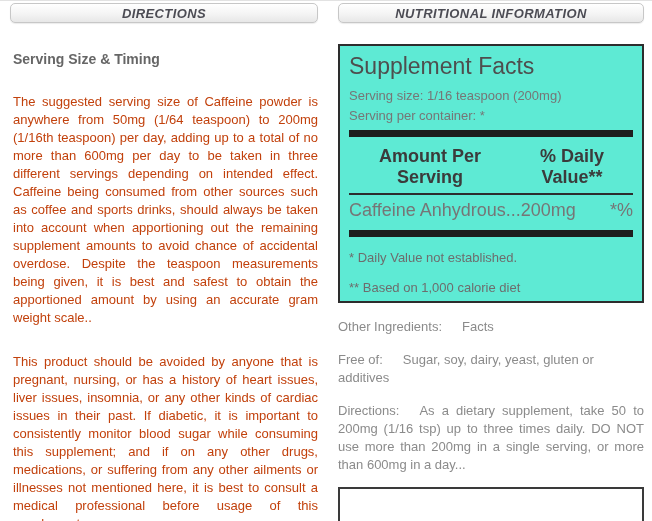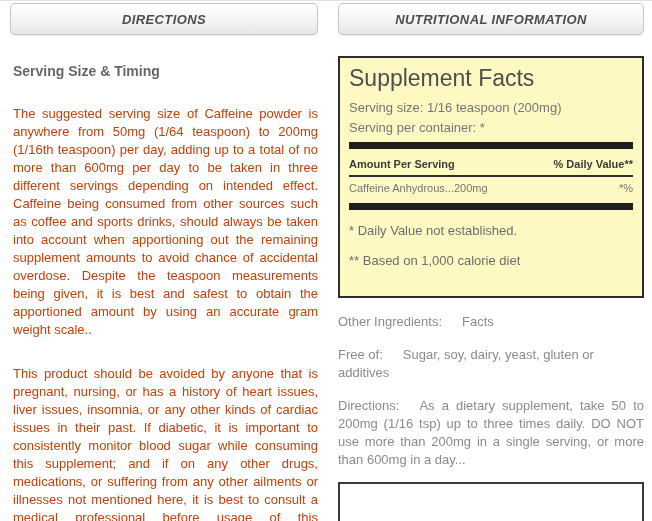--- a/index.html
+++ b/index.html
@@ -17,21 +17,21 @@
     padding: 2px 6px 0 6px;
   }
   .col { width: 320px; }
   .col-left  { padding: 0 8px 0 4px; }
   .col-right { padding: 0 2px 0 12px; }
 
   
   .section-btn {
     display: block;
     width: 100%;
-    height: 32px;
+    height: 20px;
     border: 1px solid #c7c7c7;
     border-radius: 5px;
     background: linear-gradient(to bottom, #ffffff 0%, #f4f4f4 55%, #e7e7e7 100%);
     box-shadow: 0 1px 1px rgba(0,0,0,0.08);
     font-family: "Liberation Sans", sans-serif;
     font-style: italic;
     font-weight: bold;
     font-size: 13px;
     letter-spacing: 0.4px;
     color: #4c4c54;
@@ -53,22 +53,22 @@
     line-height: 18px;
     color: #c2410c;
     text-align: justify;
     padding-left: 3px;
   }
 
   
   .sf-box {
     margin-top: 21px;
     border: 2px solid #2d2d2d;
-    padding: 7px 9px 26px 9px;
-    background: #fef9c3;
+    padding: 7px 9px 4px 9px;
+    background: #5eead4;
   }
   .sf-title {
     font-size: 23px;
     font-weight: normal;
     color: #4e4e4e;
     margin-bottom: 6px;
   }
   .sf-line {
     font-size: 13px;
     color: #767676;
@@ -77,21 +77,22 @@
   .sf-bar {
     height: 7px;
     background: #1e1e1e;
     margin: 4px 0;
   }
   .sf-row {
     display: flex;
     justify-content: space-between;
     align-items: baseline;
     padding: 5px 0;
-    font-size: 11px;
+    font-size: 18px;
+    text-align: center;
   }
   .sf-row.head { font-weight: bold; color: #3b3b3b; border-bottom: 2px solid #2d2d2d; }
   .sf-row.ing  { color: #767676; }
   .sf-foot {
     font-size: 13px;
     color: #6d6d6d;
     line-height: 19px;
     margin-top: 11px;
   }
 

